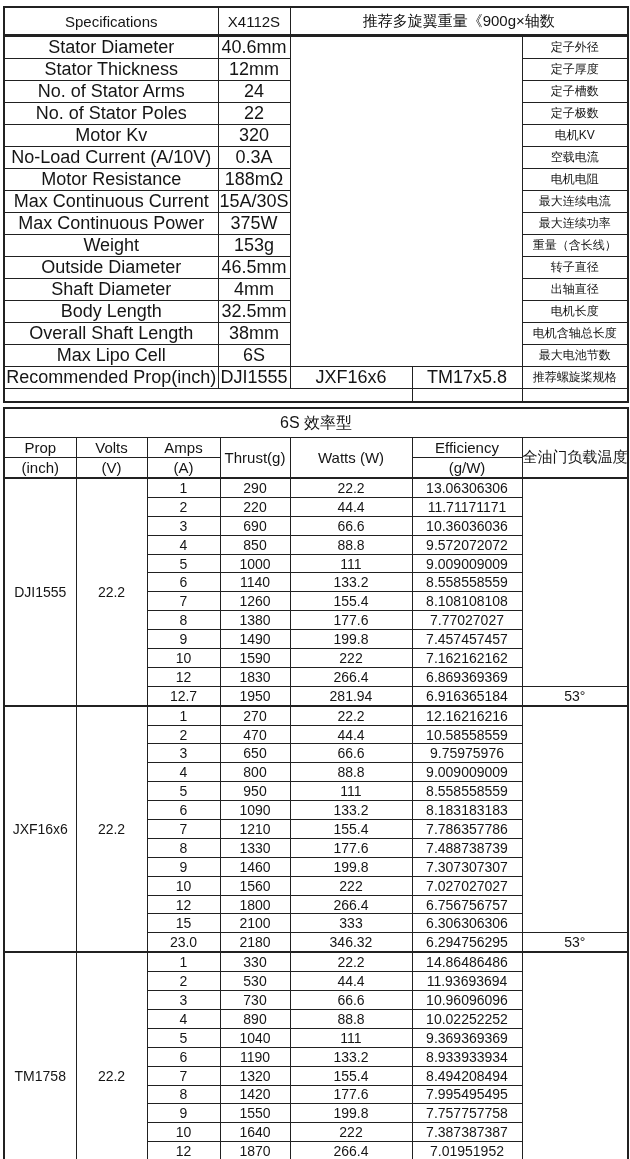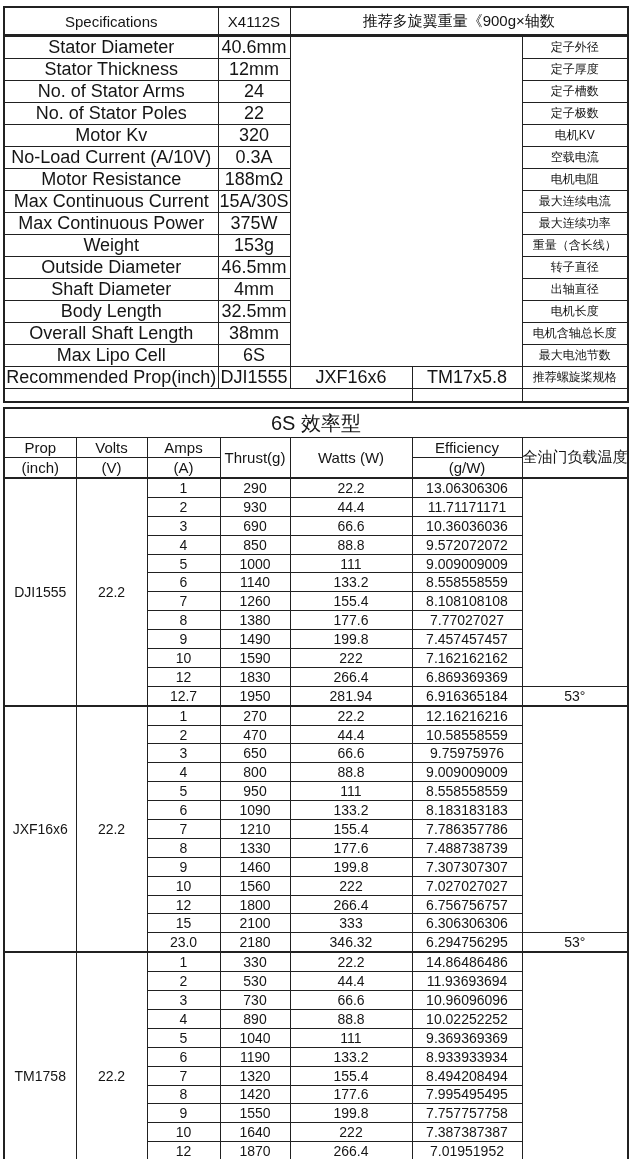--- a/index.html
+++ b/index.html
@@ -17,21 +17,21 @@
   
   .t1 { border:2px solid #212121; }
   .t1 td { height:18px; font-size:18px; }
   .t1 tr.hdr td { height:26px; font-size:15px; border-bottom:3px solid #212121; }
   .t1 td.mid { border-top:none; }
   .t1 tr.empty-row td { height:12px; }
   .t1 td.cn { font-size:12px; }
   
   .t2 { border:2px solid #212121; border-bottom:3px solid #212121; margin-top:4px; }
   .t2 td { height:17.9px; font-size:14px; }
-  .t2 tr.title td { height:28px; font-size:20px; }
+  .t2 tr.title td { height:28px; font-size:16px; }
   .t2 tr.colhdr td { height:19px; font-size:15px; }
   .t2 tr.group-start td { border-top:2px solid #212121; }
   .t2 td.cn-hdr { font-size:14px;margin-left:12px; }
 </style>
 </head>
 <body>
 
 <div class="page">
 
   <table class="t1">
@@ -172,21 +172,21 @@
           <td rowspan="12">DJI1555</td>
           <td rowspan="12">22.2</td>
           <td>1</td>
           <td>290</td>
           <td>22.2</td>
           <td>13.06306306</td>
           <td rowspan="11"></td>
         </tr>
         <tr>
           <td>2</td>
-          <td>930</td>
+          <td>220</td>
           <td>44.4</td>
           <td>11.71171171</td>
         </tr>
         <tr>
           <td>3</td>
           <td>690</td>
           <td>66.6</td>
           <td>10.36036036</td>
         </tr>
         <tr>

